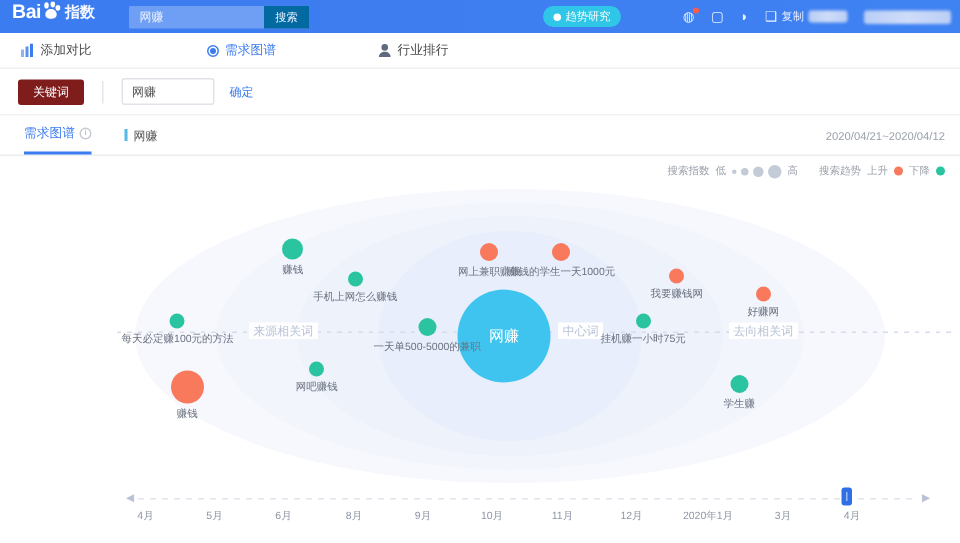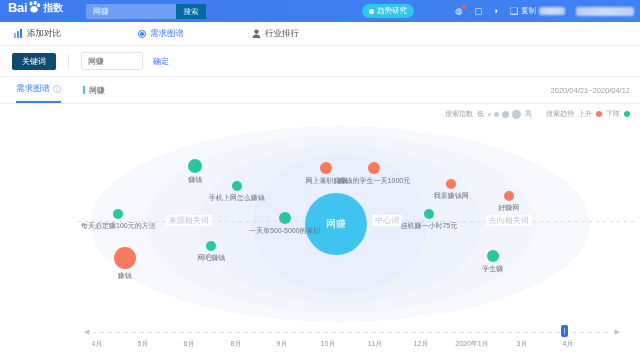--- a/index.html
+++ b/index.html
@@ -66,21 +66,21 @@
   .tab.active{color:#3b7cf0;}
   .ti{width:9px;height:9px;display:flex;align-items:center;justify-content:center;}
   .radio{
     width:8px;height:8px;border-radius:50%;border:1px solid #3b7cf0;background:#fff;
     display:flex;align-items:center;justify-content:center;box-sizing:border-box;
   }
   .radio i{width:4px;height:4px;border-radius:50%;background:#3b7cf0;display:block;}
   
   .kwrow{height:30px;width:640px;background:#fff;display:flex;align-items:center;border-bottom:1px solid #eef0f4;}
   .kwbtn{
-    margin-left:12px;width:44px;height:17px;background:#0c4a6e;color:#fff;font-size:8px;
+    margin-left:12px;width:44px;height:17px;background:#7f1d1d;color:#fff;font-size:8px;
     display:flex;align-items:center;justify-content:center;border-radius:2px;cursor:pointer;
   }
   .kwdiv{width:1px;height:15px;background:#e3e6ec;margin-left:12px;}
   .kwinput{
     margin-left:12px;width:60px;height:16px;border:1px solid #e0e3e9;border-radius:2px;
     background:#fff;display:flex;align-items:center;
   }
   .kwinput input{
     border:0;outline:0;width:54px;margin-left:4px;font-size:8px;color:#555;font-family:inherit;background:transparent;
   }

